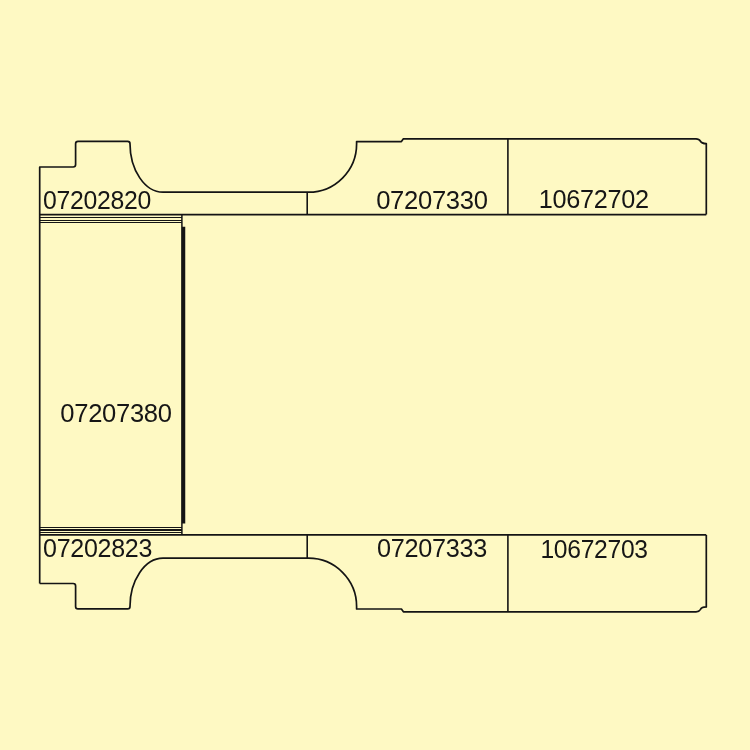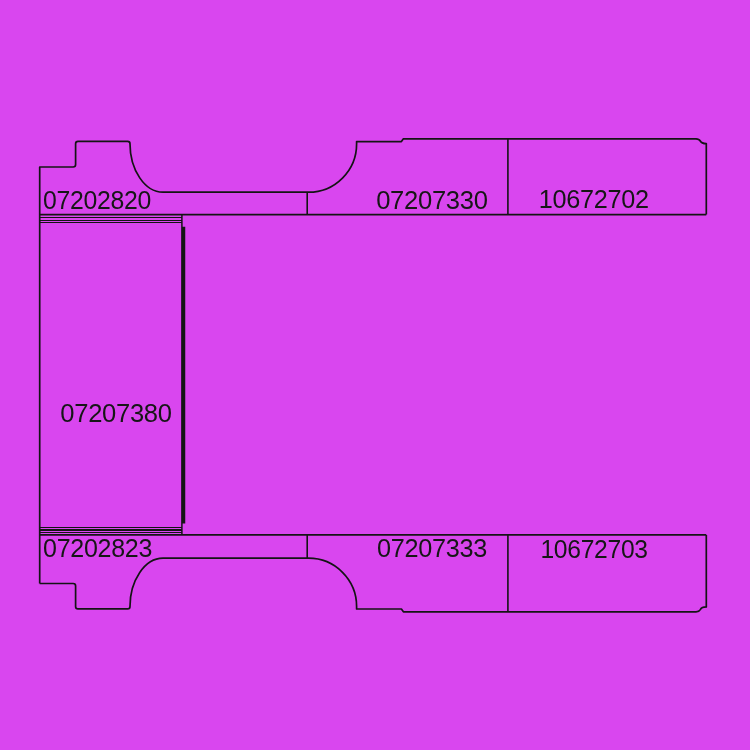--- a/index.html
+++ b/index.html
@@ -1,16 +1,16 @@
 <!DOCTYPE html>
 <html><head>
 <meta charset="utf-8">
 <style>
   html,body{margin:0;padding:0;background:#fff;}
-  .stage{position:relative;width:750px;height:750px;background:#d946ef;overflow:hidden;}
+  .stage{position:relative;width:750px;height:750px;background:#fef9c3;overflow:hidden;}
   svg{position:absolute;left:0;top:0;}
   text{font-family:"Liberation Sans", sans-serif;font-size:25.5px;fill:#161616;letter-spacing:-0.3px;}
 </style>
 </head>
 <body>
 
 <div class="stage">
 <svg width="750" height="750" viewBox="0 0 750 750" fill="none" stroke="#141414" stroke-width="1.7" stroke-linejoin="round" stroke-linecap="butt">
 
   <path d="M 39.7 583.5 L 39.7 167.0 L 73.2 167.0 Q 75.6 167.0 75.6 164.6 L 75.6 143.8 Q 75.6 141.4 78.0 141.4 L 127.6 141.4 Q 130.0 141.4 130.0 143.8 L 130.0 144.0 C 130.0 169.4 144.6 192.2 163.0 192.2 L 308.5 192.2 C 335.0 192.2 356.6 170.6 356.6 144.0 L 356.6 141.6 L 401.4 141.6 L 403.4 138.8 L 696.0 138.8 C 699.0 138.8 699.6 139.7 700.3 141.0 C 701.0 142.4 702.0 143.6 706.3 143.6 L 706.3 214.6"></path>

